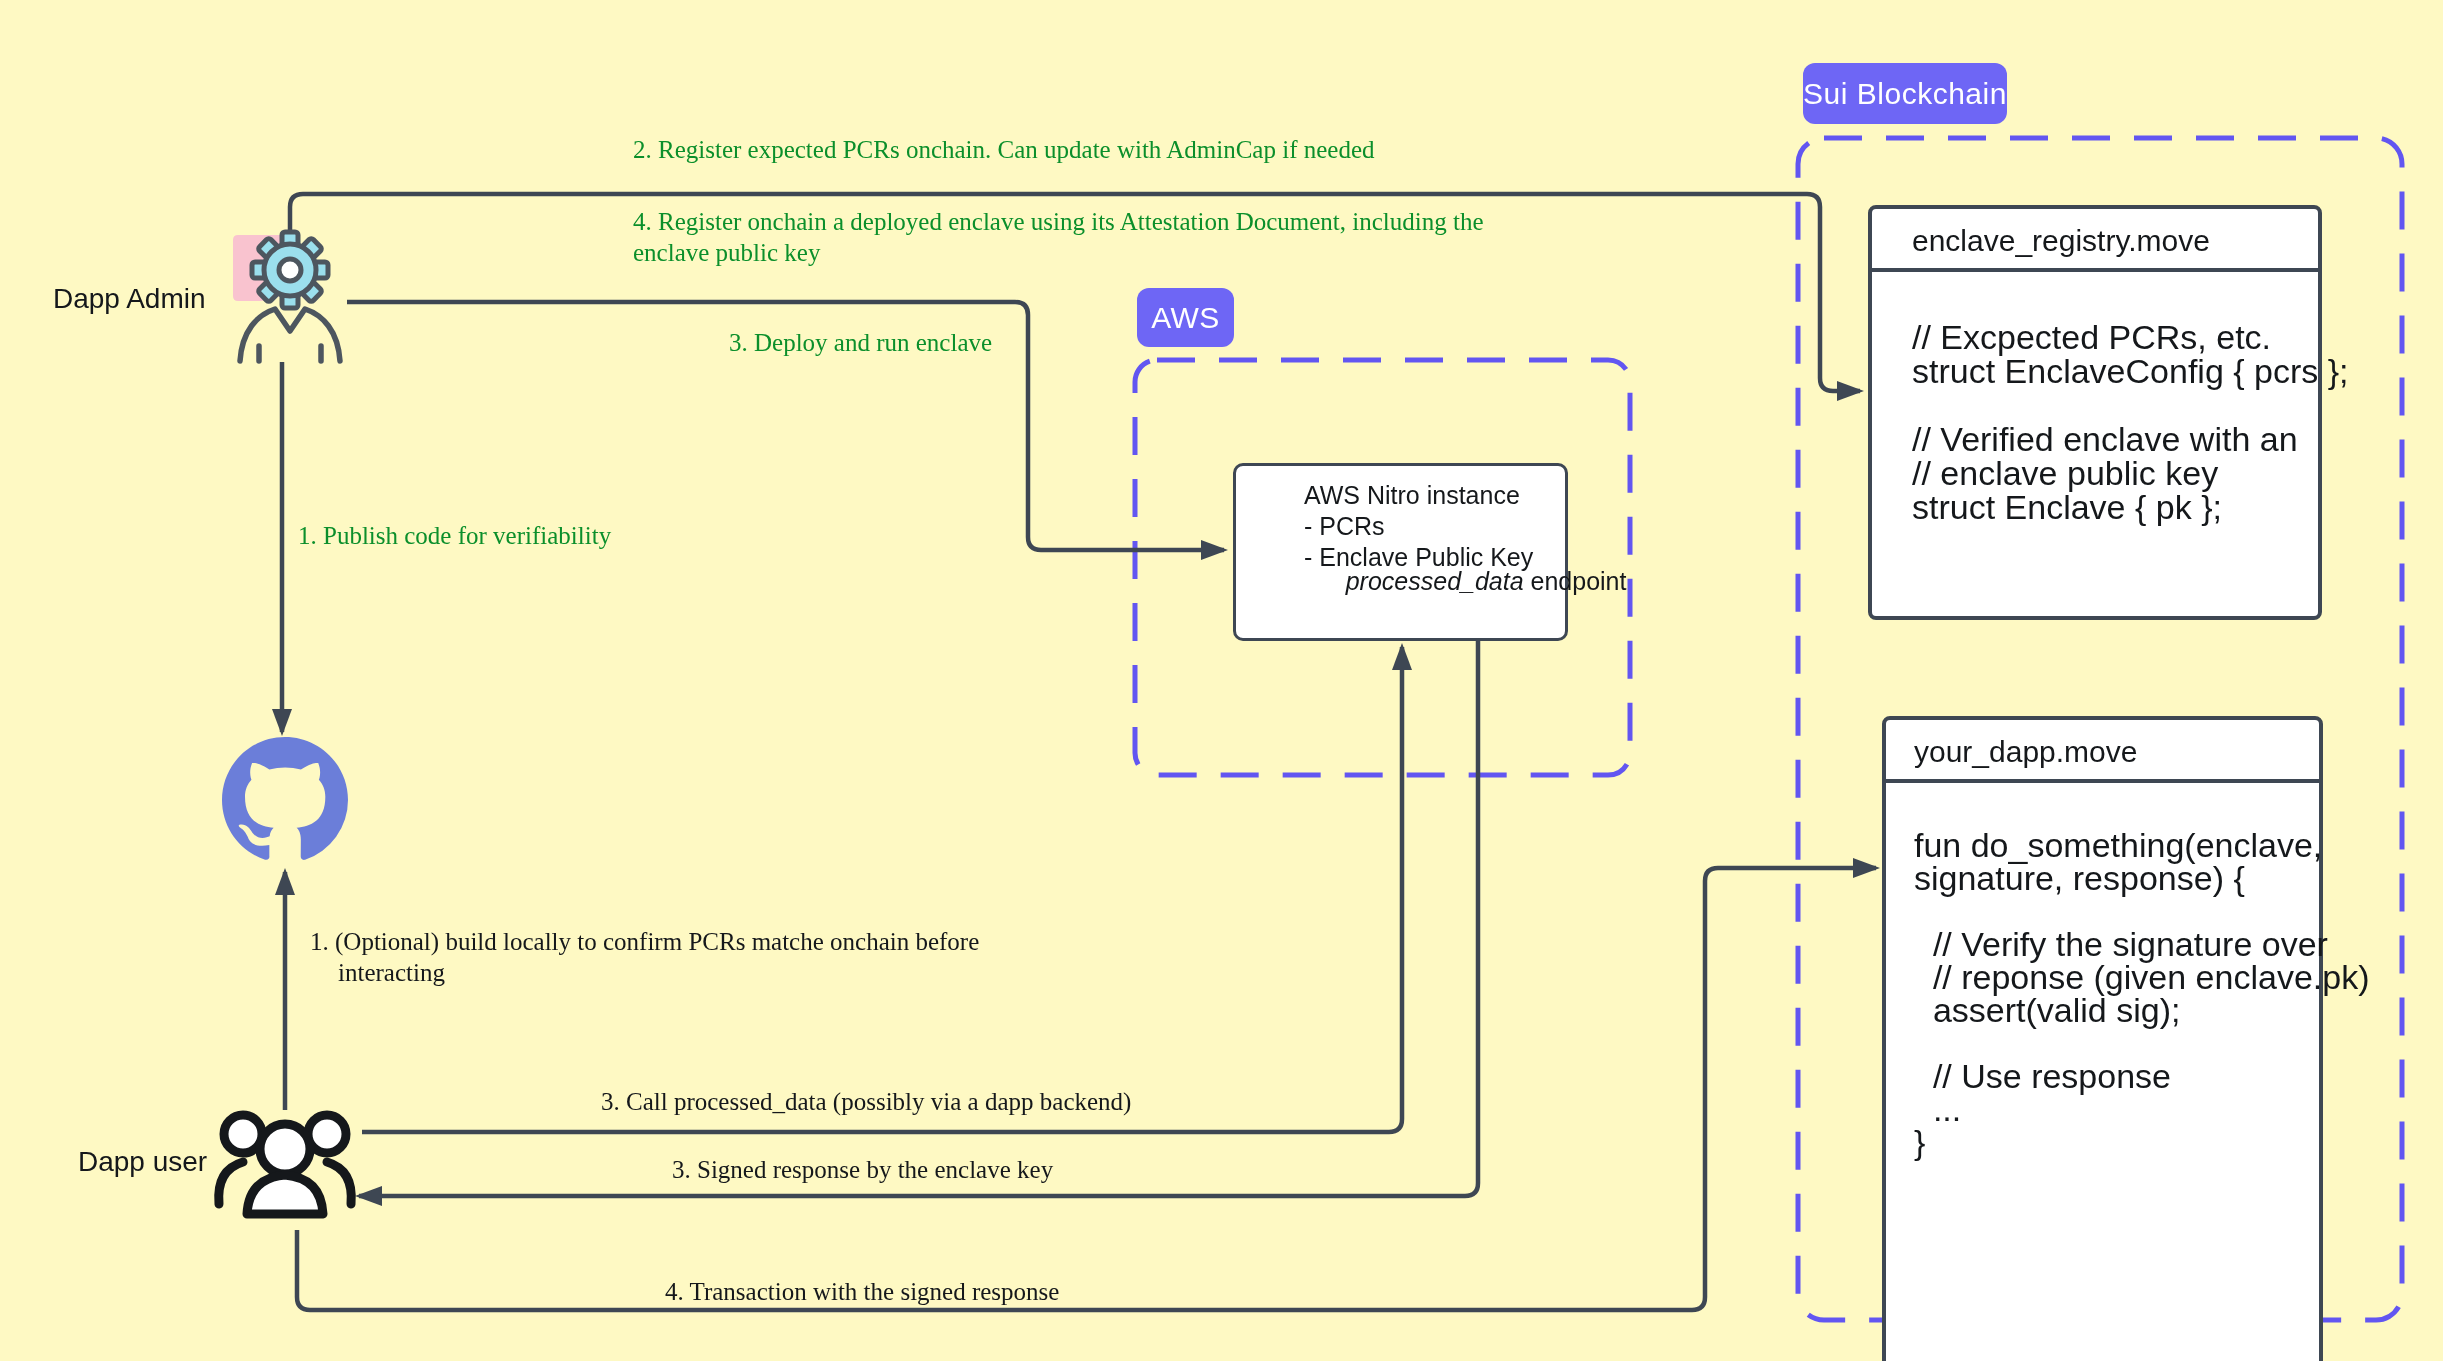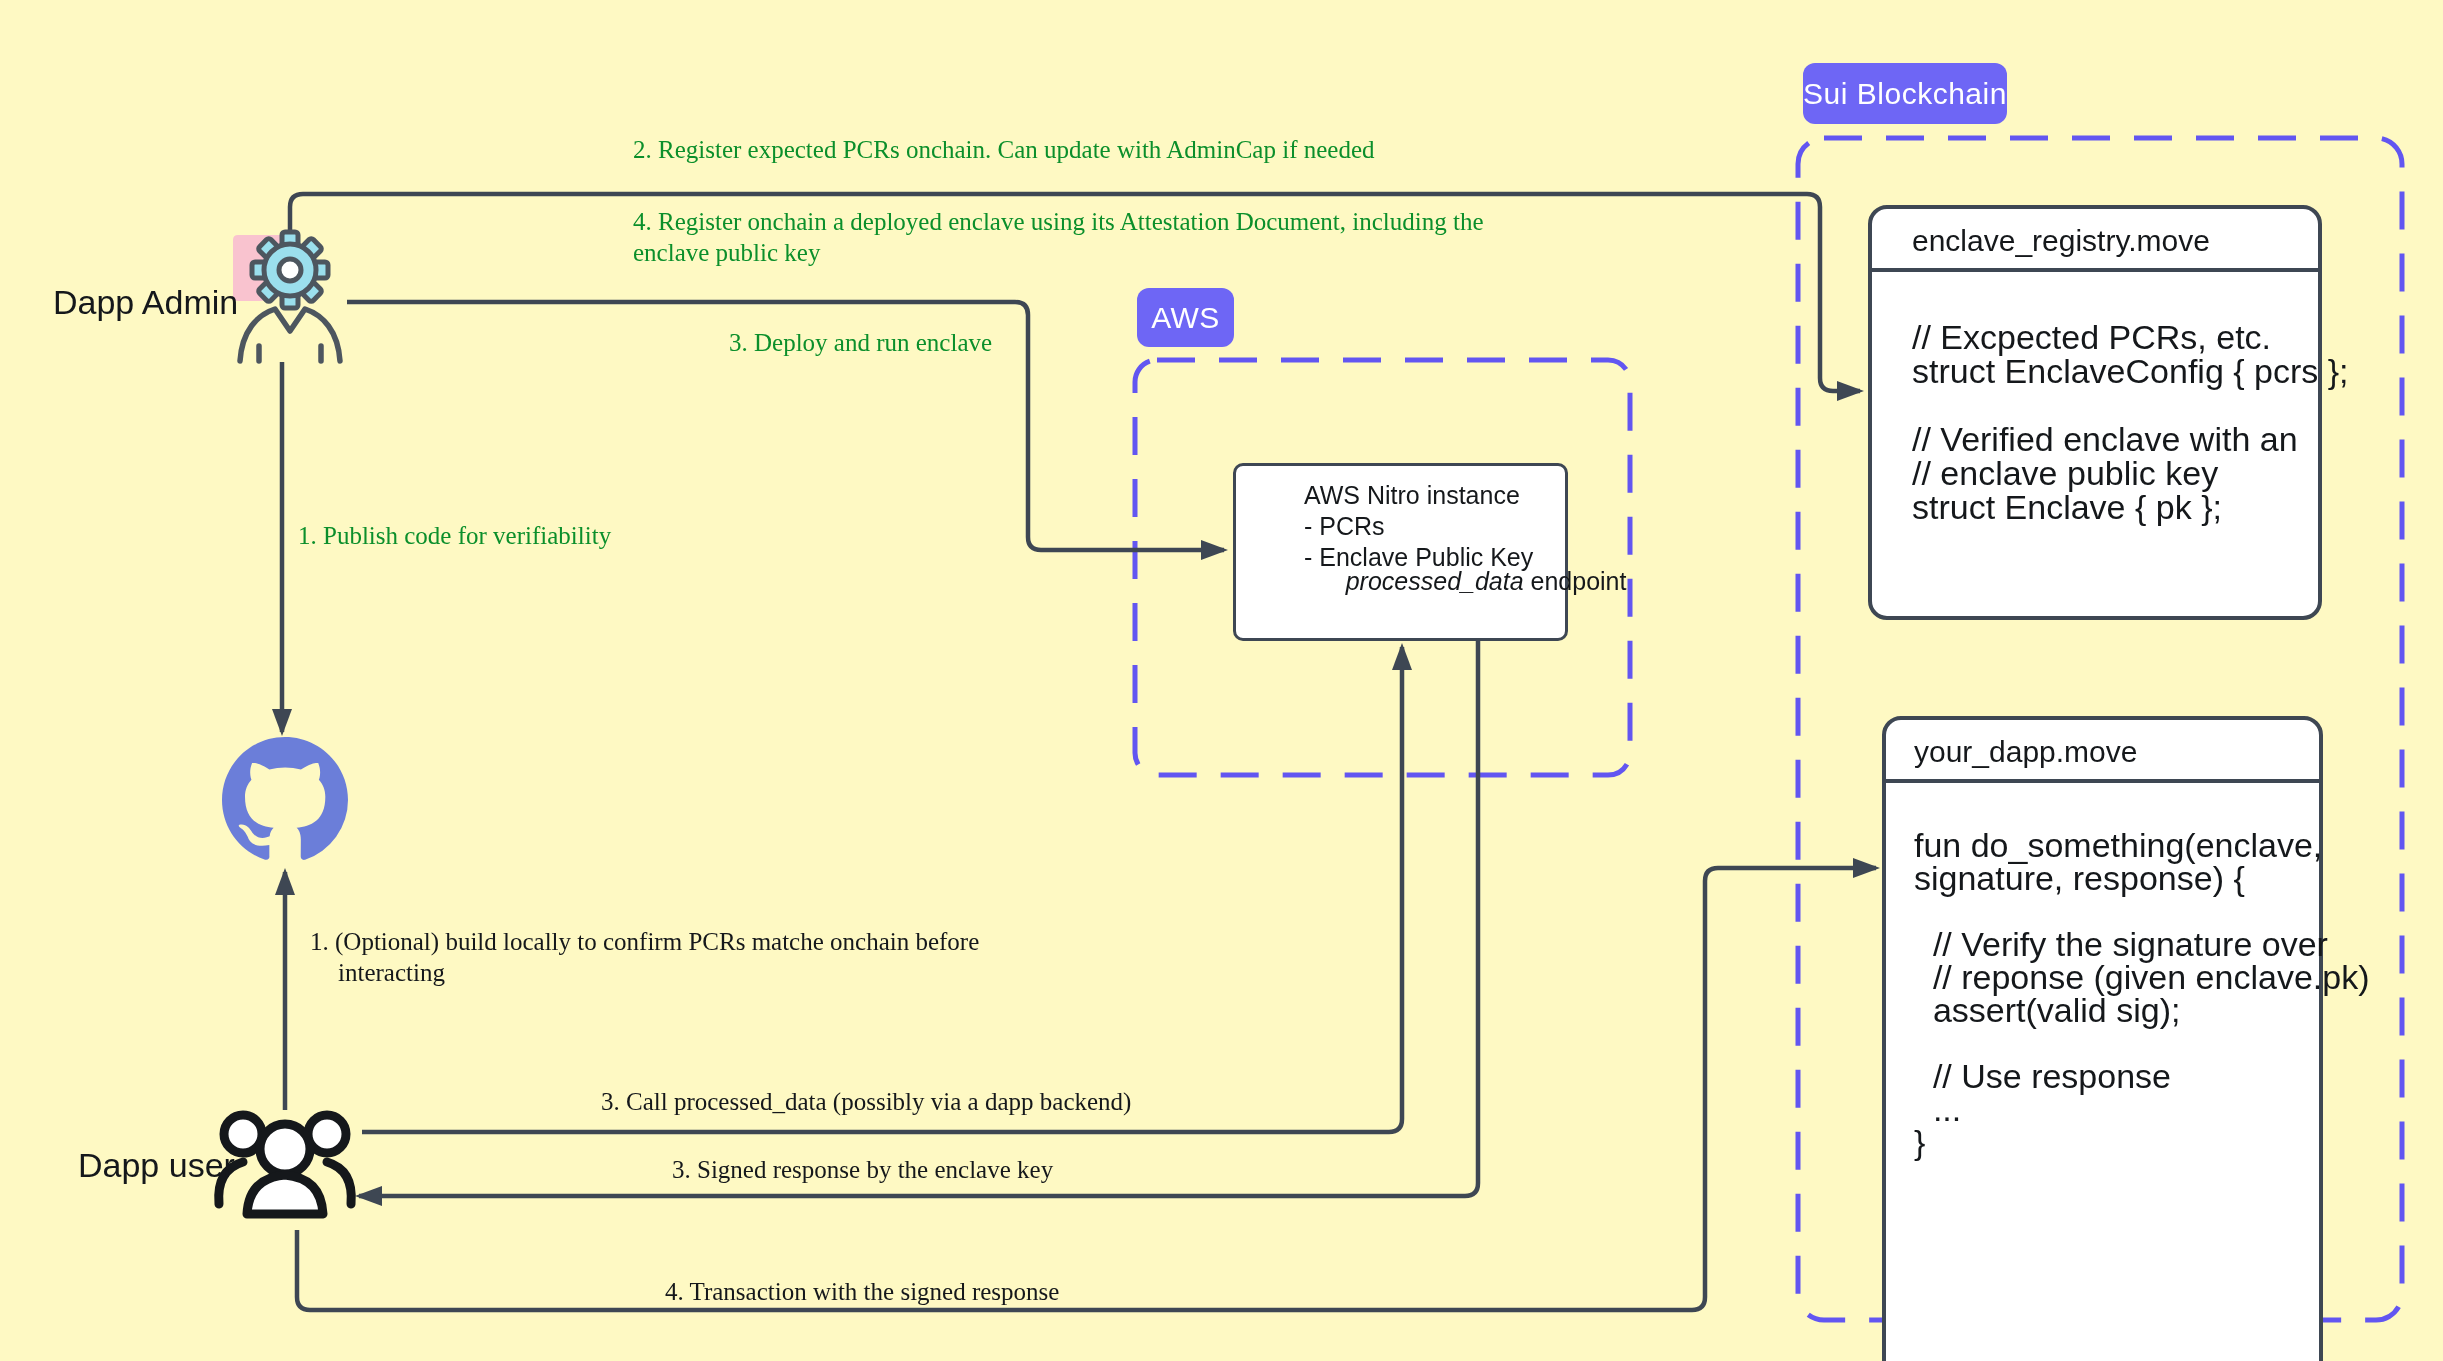--- a/index.html
+++ b/index.html
@@ -2,29 +2,29 @@
 <html><head>
 <meta charset="utf-8">
 <style>
   html,body{margin:0;padding:0;background:#fff;}
   #canvas{position:relative;width:2443px;height:1361px;background:#fef9c3;overflow:hidden;
           font-family:"Liberation Sans",sans-serif;}
   #wires{position:absolute;left:0;top:0;}
   .badge{position:absolute;background:#6e66f5;color:#fff;border-radius:12px;
          display:flex;align-items:center;justify-content:center;
          font-size:30px;font-weight:500;letter-spacing:.5px;}
-  .node{position:absolute;background:#fff;border:4px solid #3e4753;border-radius:19px;box-sizing:border-box;}
+  .node{position:absolute;background:#fff;border:4px solid #3e4753;border-radius:8px;box-sizing:border-box;}
   .node .title{height:63px;line-height:63px;border-bottom:4px solid #3e4753;
                font-size:30px;color:#15181b;padding-left:40px;box-sizing:border-box;}
   .code{white-space:pre;font-size:34px;line-height:34px;color:#15181b;}
   .nitro-code{white-space:pre;font-size:25px;line-height:31px;color:#15181b;margin-left:48px;}
   .annot{position:absolute;font-family:"Liberation Serif","DejaVu Serif",serif;font-size:25px;
          line-height:31px;color:#15181b;}
   .annot.green{color:#0b8f2b;}
-  .actor-label{position:absolute;font-size:34px;color:#15181b;}
+  .actor-label{position:absolute;font-size:28px;color:#15181b;}
 </style>
 </head>
 <body>
 
 <div id="canvas">
 
   <svg id="wires" width="2443" height="1361" viewBox="0 0 2443 1361">
     <defs>
       <marker id="arw" markerUnits="userSpaceOnUse" markerWidth="30" markerHeight="24" refX="24" refY="12" orient="auto">
         <path d="M1,2 L28,12 L1,22 Z" fill="#3e4753"></path>

